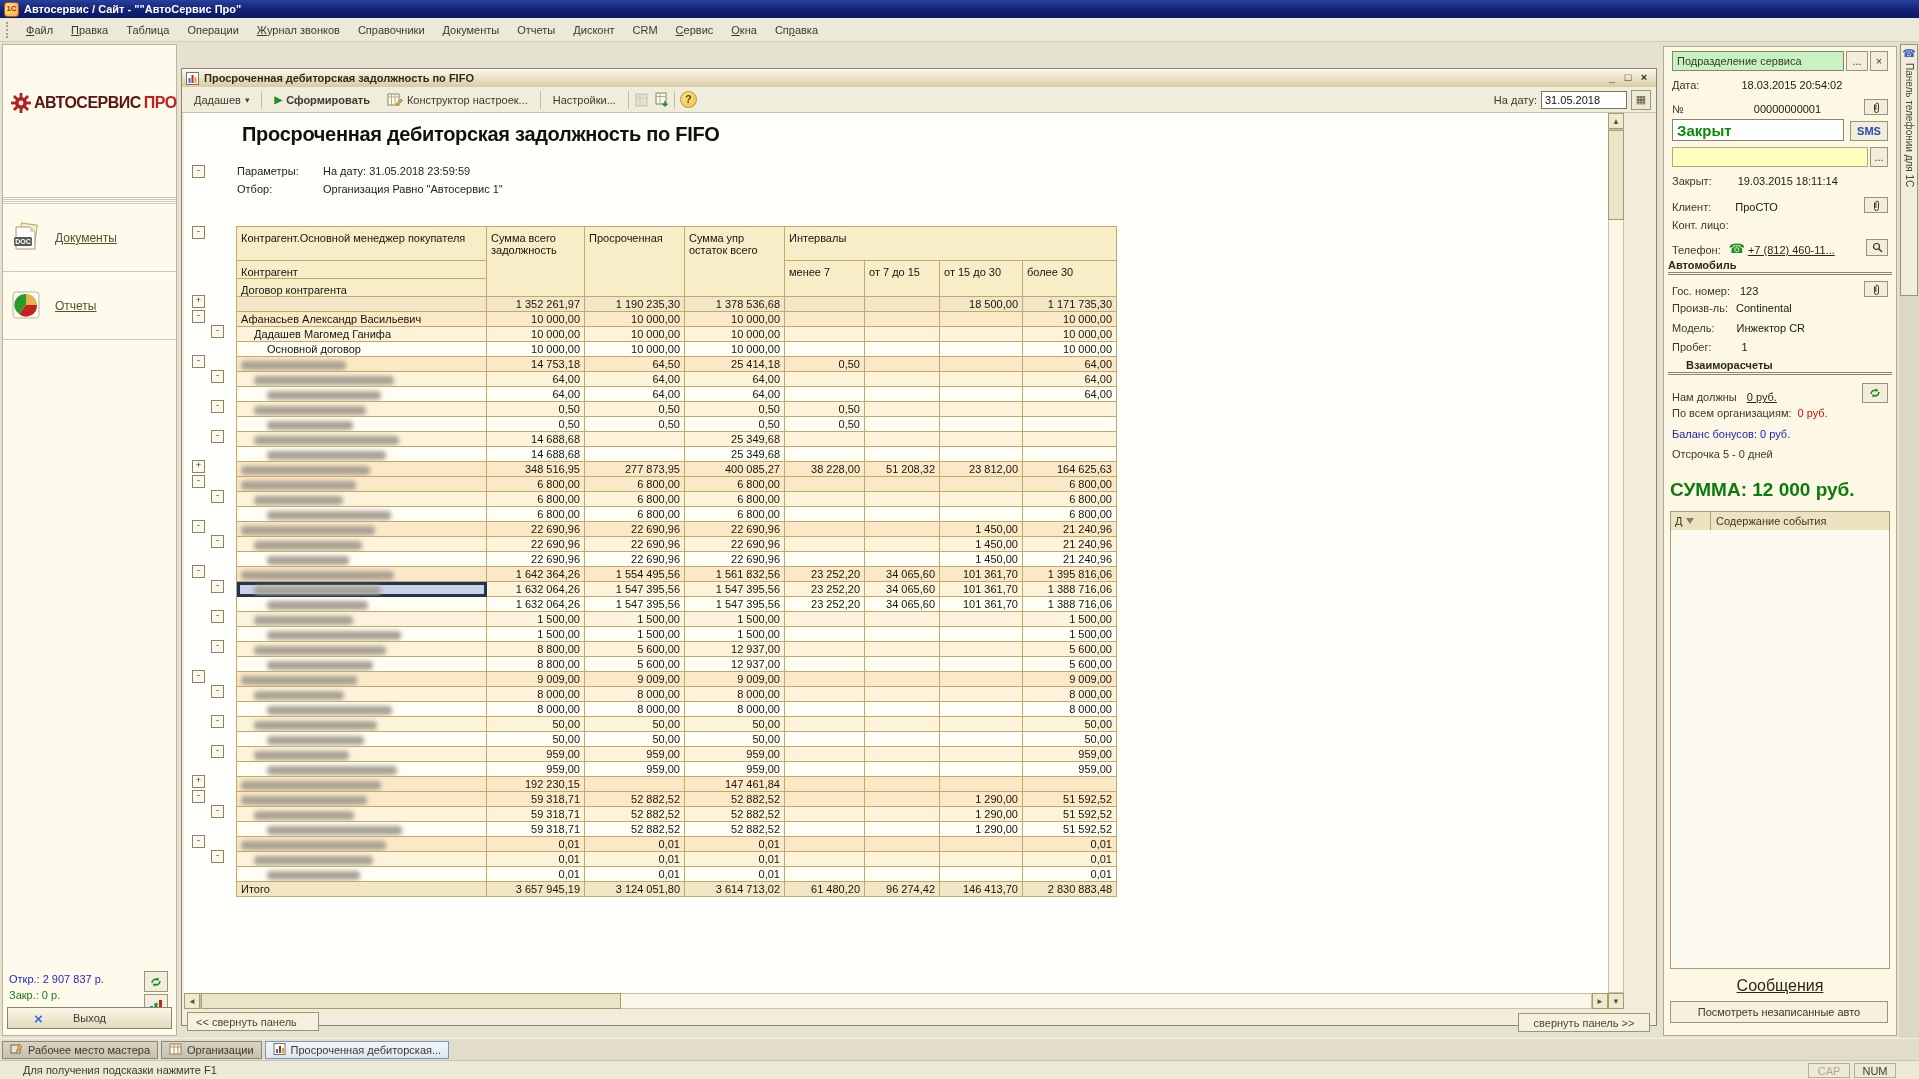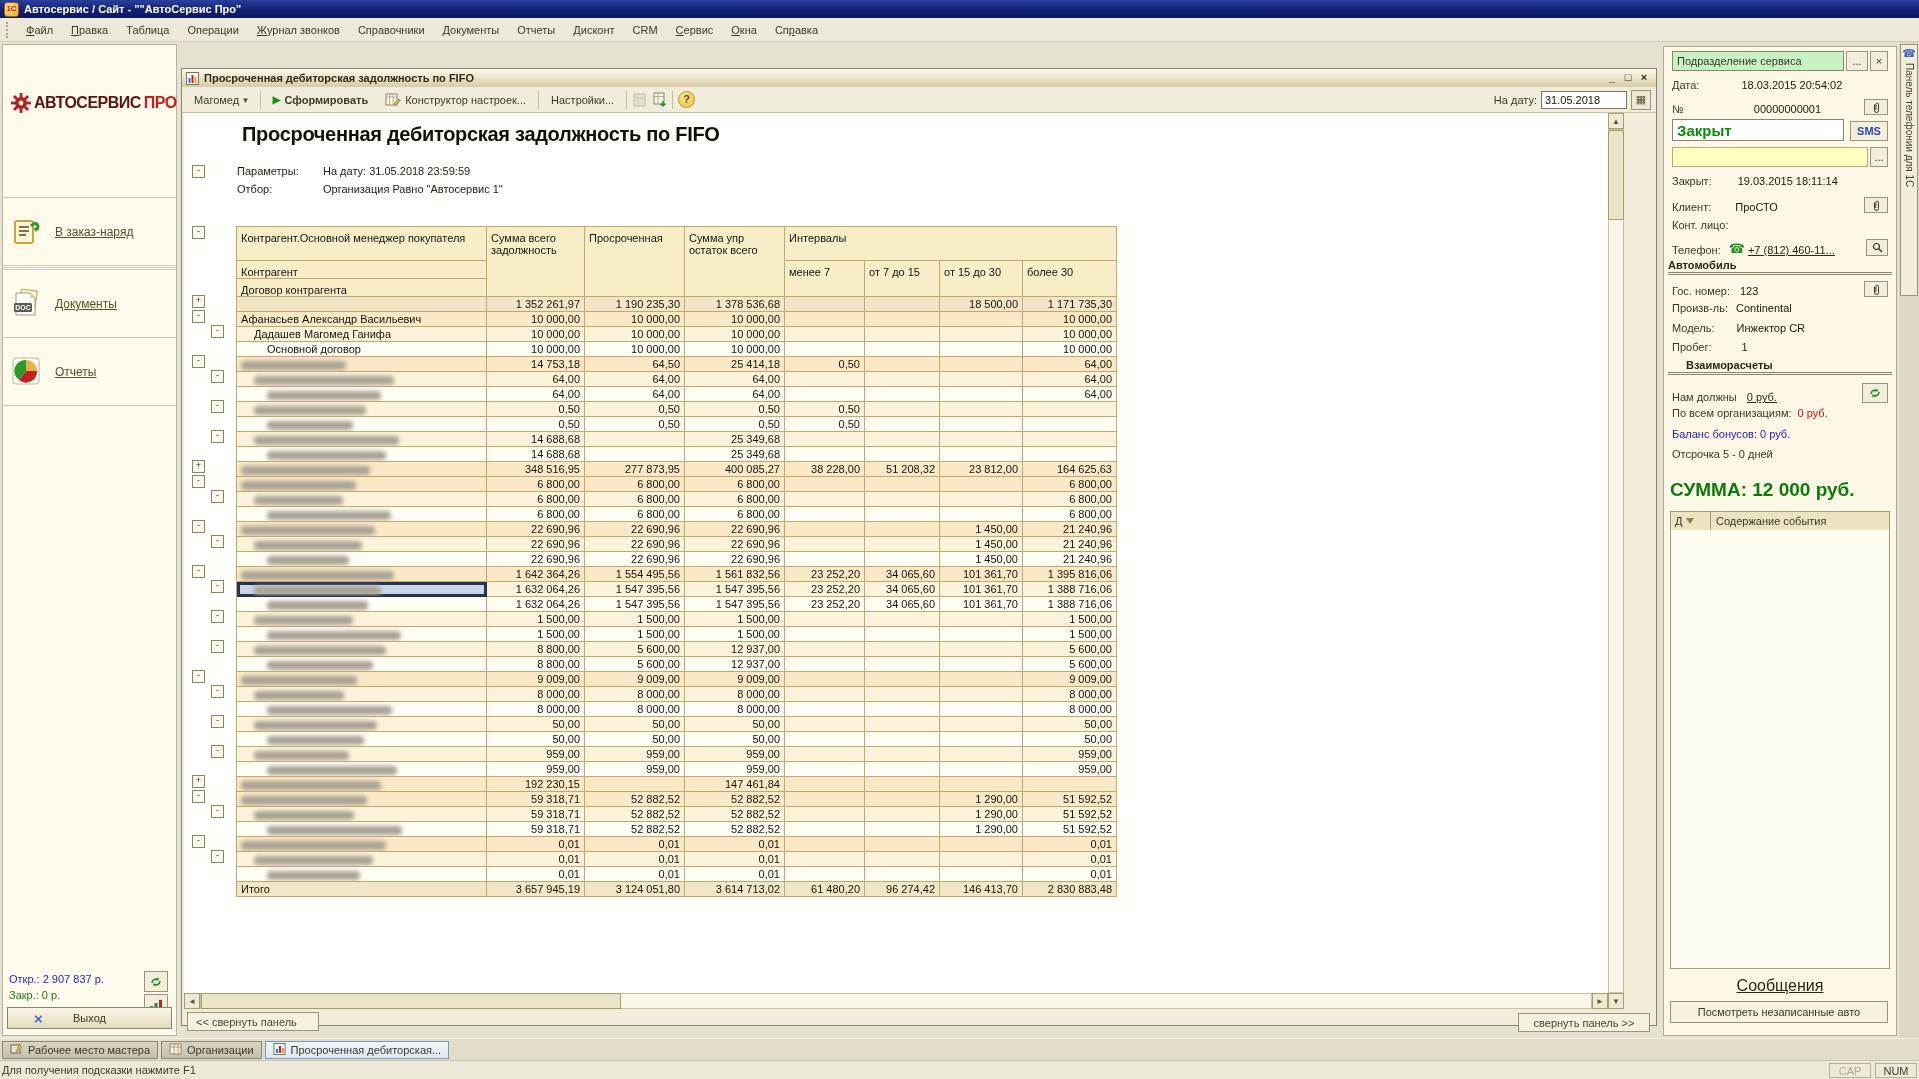--- a/index.html
+++ b/index.html
@@ -126,21 +126,21 @@
   #phone-tab .ph{color:#3a62b8;font-size:11px}
   #phone-tab .vtext{writing-mode:vertical-rl;font-size:10px;color:#4a4630;margin-top:3px;white-space:nowrap}
 
   
   #taskbar{position:absolute;left:0;top:1038px;width:1919px;height:22px;background:#e2ddcb;
     border-top:1px solid #f6f2e2;display:flex;align-items:center;gap:3px;padding-left:2px;box-sizing:border-box}
   .task-item{height:18px;display:flex;align-items:center;gap:5px;padding:0 7px;border:1px solid #8a8878;
     background:linear-gradient(180deg,#d8d3c2,#c4bfae);box-sizing:border-box;white-space:nowrap}
   .task-item.active{background:linear-gradient(180deg,#f2f6fb,#dce6f2);border-color:#7a96b8}
   #statusbar{position:absolute;left:0;top:1060px;width:1919px;height:19px;background:#ece9d8;
-    border-top:1px solid #c9c4ae;display:flex;align-items:center;padding:0 2px;box-sizing:border-box;color:#3c3a2c}
+    border-top:1px solid #c9c4ae;display:flex;align-items:center;padding:0 23px;box-sizing:border-box;color:#3c3a2c}
   .status-ind{width:42px;height:15px;border:1px solid #b5af96;text-align:center;line-height:14px;margin-left:4px;box-sizing:border-box}
   .status-ind.dim-ind{color:#b0a98c}
   #status-spacer{flex:1}
 </style>
 </head>
 <body>
 
 <div id="titlebar">
   <span class="app-ico">1С</span>
   <span>Автосервис / Сайт - ""АвтоСервис Про"</span>
@@ -175,29 +175,20 @@
         <rect x="8.6" y="0" width="2.8" height="20" transform="rotate(45 10 10)"></rect>
         <rect x="8.6" y="0" width="2.8" height="20" transform="rotate(-45 10 10)"></rect>
       </g>
       <circle cx="10" cy="10" r="2.4" fill="#fffbec"></circle>
     </svg>
     <span class="logo-main">АВТОСЕРВИС</span>
     <span class="logo-pro">ПРО</span>
   </div>
   <div id="side-list">
       <div class="side-sep"></div>
-      <div class="side-item">
-        <span class="si"><svg width="30" height="30" viewBox="0 0 30 30">
-            <rect x="4" y="5" width="18" height="22" rx="2" fill="#fdf6d8" stroke="#c8a83a" stroke-width="2"></rect>
-            <path d="M8 11h10M8 15h10M8 19h7" stroke="#7a7458" stroke-width="2"></path>
-            <path d="M20 10c6-6 8 0 6 4" fill="none" stroke="#2a9a2a" stroke-width="3"></path>
-            <path d="M27.5 11l-2.5 5-2.5-3.5z" fill="#2a9a2a"></path>
-          </svg></span>
-        <a>В заказ-наряд</a>
-      </div>
       <div class="side-sep"></div>
       <div class="side-sep"></div>
       <div class="side-sep"></div>
       <div class="side-item">
         <span class="si"><svg width="30" height="32" viewBox="0 0 30 32">
             <rect x="9" y="3" width="16" height="20" fill="#f6efc8" stroke="#b8a85a" transform="rotate(8 17 13)"></rect>
             <path d="M5 6h14l5 5v17H5z" fill="#fdfdfa" stroke="#9a9a8a"></path>
             <path d="M19 6l5 5h-5z" fill="#d8d8c8"></path>
             <rect x="3" y="16" width="18" height="9" rx="1.5" fill="#5a5a52"></rect>
             <text x="12" y="23" text-anchor="middle" font-size="7" font-weight="bold" fill="#fff" font-family="Liberation Sans,sans-serif">DOC</text>
@@ -254,21 +245,21 @@
     <span>Просроченная дебиторская задолжность по FIFO</span>
     <span style="margin-left:auto;display:flex">
       <span class="wc">_</span>
       <span class="wc">□</span>
       <span class="wc">×</span>
     </span>
   </div>
 
   <div id="wtoolbar">
     <span class="tbtn">
-      <span>Магомед</span>
+      <span>Дадашев</span>
       <span class="drop">▾</span>
     </span>
     <span class="tsep"></span>
     <span class="tbtn bold">
       <span class="play">▶</span>
       <span>Сформировать</span>
     </span>
     <span class="tbtn">
       <svg class="ico16" viewBox="0 0 16 16">
         <rect x="1" y="2" width="11" height="11" fill="#fdfbf0" stroke="#8a8468"></rect>

